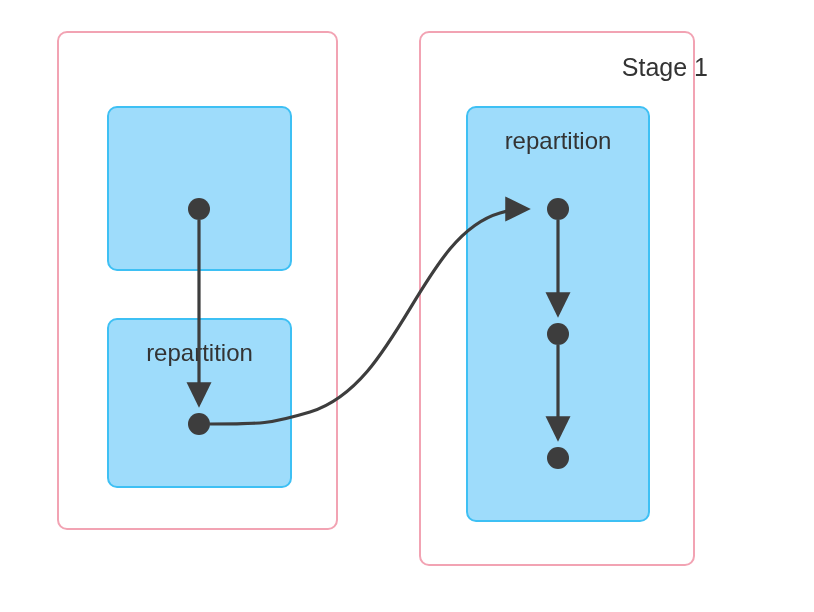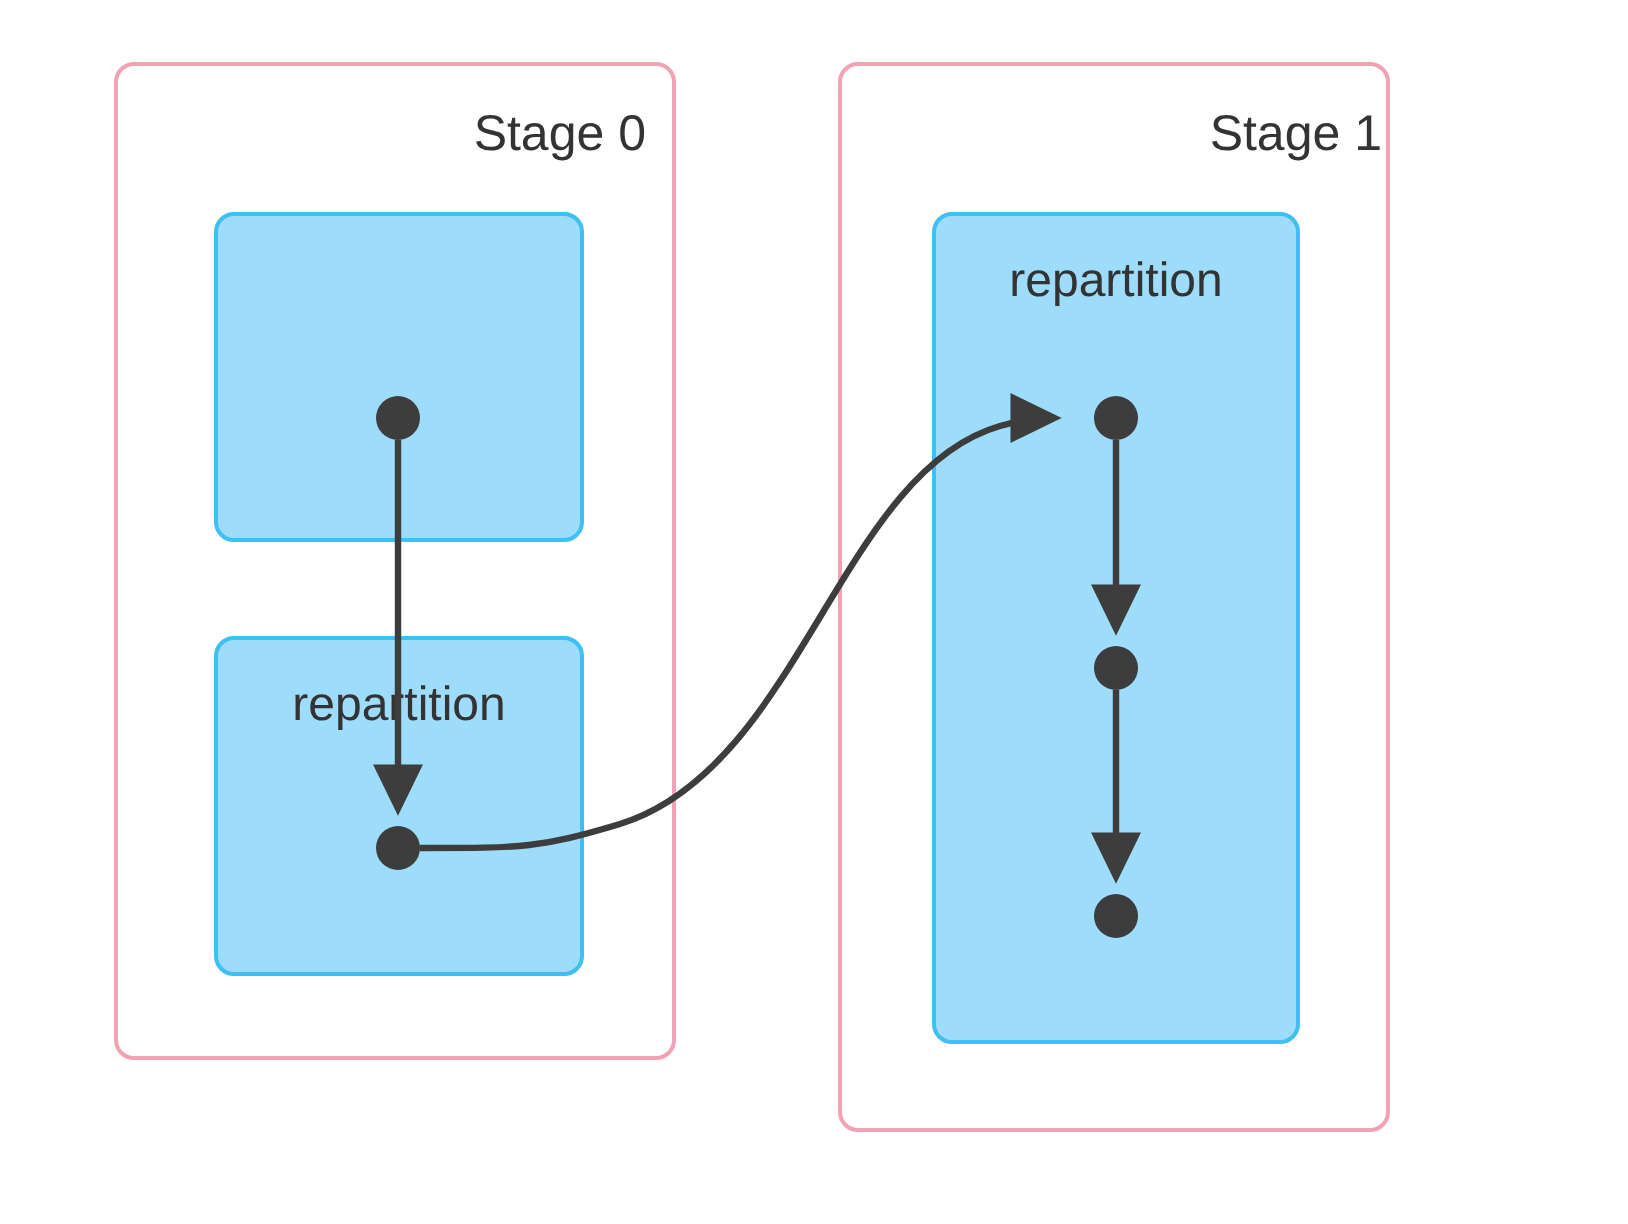--- a/index.html
+++ b/index.html
@@ -58,29 +58,28 @@
     border-radius: 50%;
     background: #3d3d3d;
   }
 </style>
 </head>
 <body>
 
 <div id="canvas">
 
   <div class="stage-box" style="left:57px; top:31px; width:281px; height:499px;"></div>
-  <div class="stage-label" style="left:233px; top:53px; width:90px;">Stage 0</div>
 
   <div class="node-box" style="left:107px; top:106px; width:185px; height:165px;"></div>
 
   <div class="node-box" style="left:107px; top:318px; width:185px; height:170px;"></div>
   <div class="node-label" style="left:107px; top:339px; width:185px;">repartition</div>
 
   <div class="stage-box" style="left:419px; top:31px; width:276px; height:535px;"></div>
-  <div class="stage-label" style="left:601px; top:53px; width:90px;">Stage 1</div>
+  <div class="stage-label" style="left:618px; top:53px; width:90px;">Stage 1</div>
 
   <div class="node-box" style="left:466px; top:106px; width:184px; height:416px;"></div>
   <div class="node-label" style="left:466px; top:127px; width:184px;">repartition</div>
 
   <svg id="edges" viewBox="0 0 814 612" xmlns="http://www.w3.org/2000/svg">
     <defs>
       <marker id="arrowhead" markerWidth="9" markerHeight="9" refX="7.2" refY="4.5" orient="auto" markerUnits="strokeWidth">
         <path d="M 0.4,0.6 L 8.4,4.5 L 0.4,8.4 Z" fill="#3d3d3d"></path>
       </marker>
     </defs>

